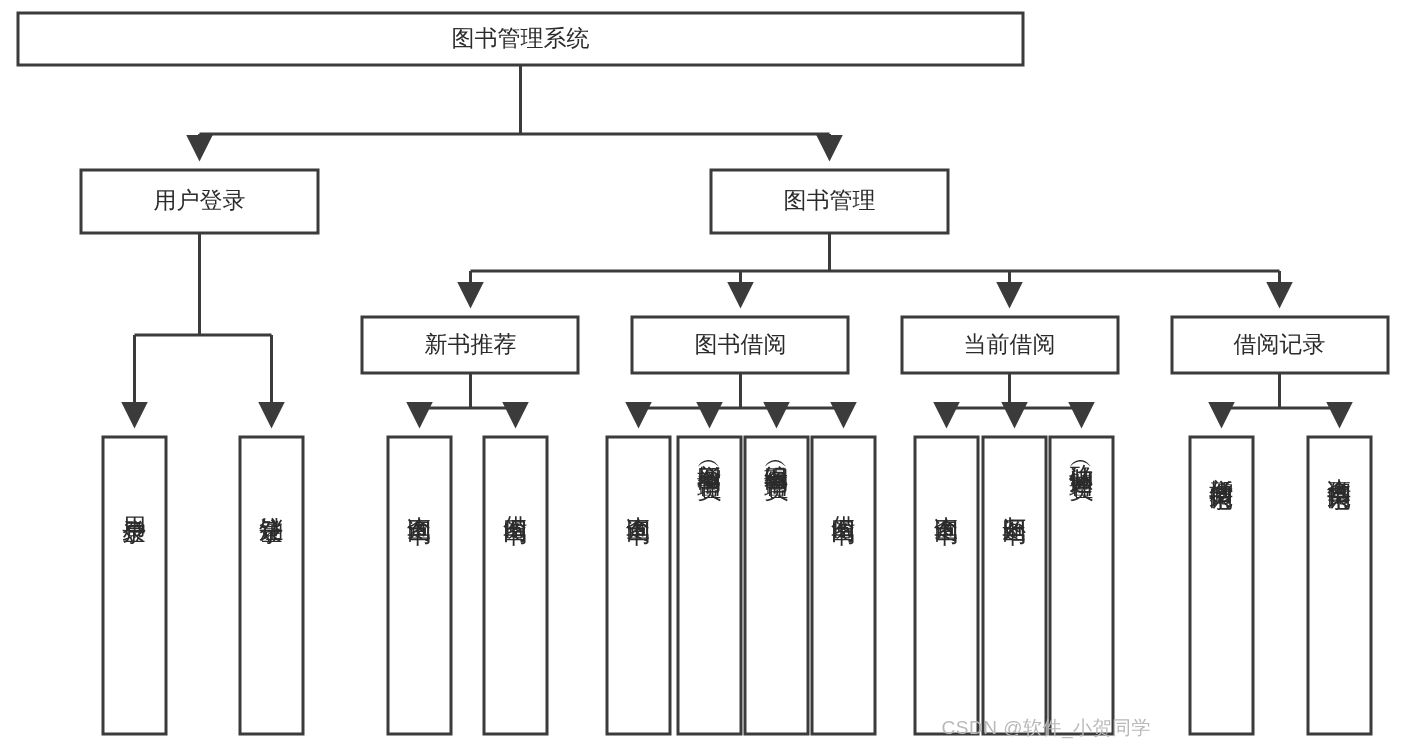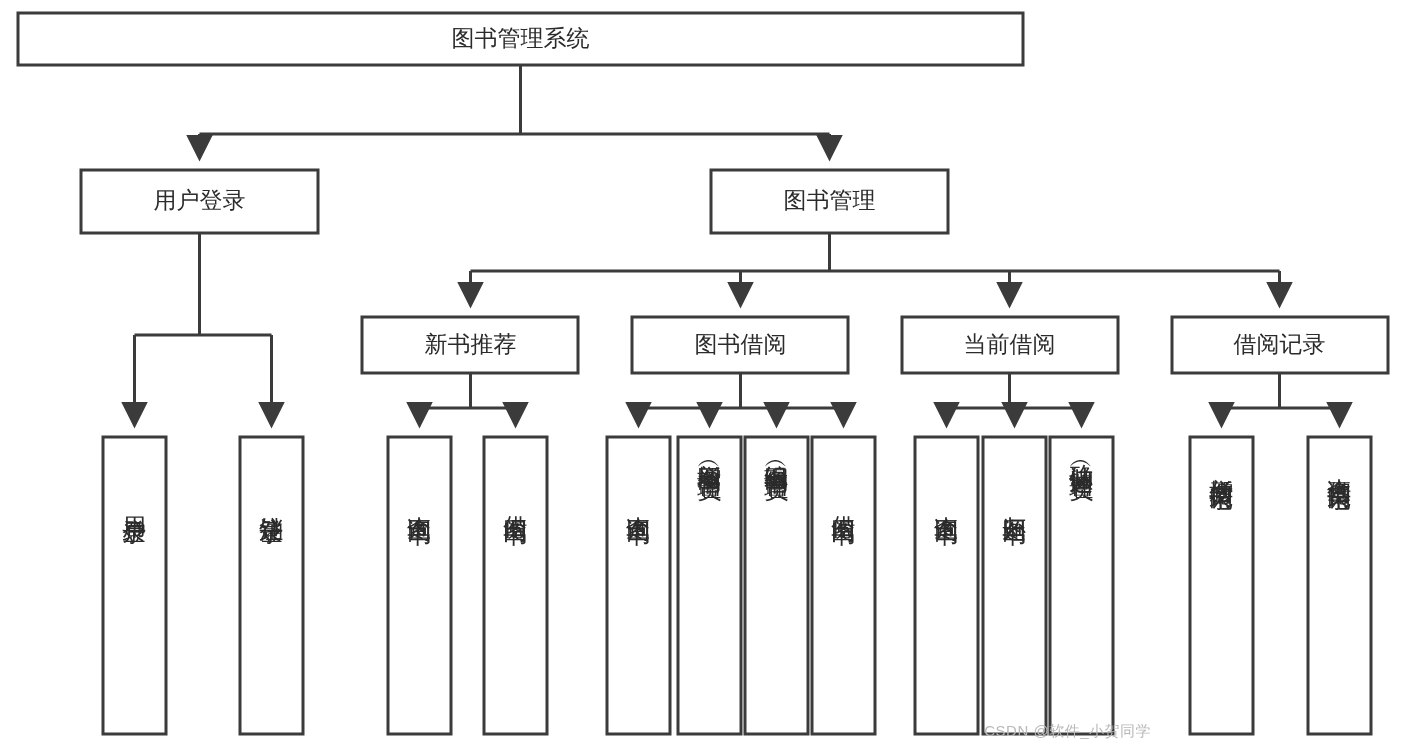--- a/index.html
+++ b/index.html
@@ -64,21 +64,21 @@
     line-height: 1.06;
     color: #2b2b2b;
     letter-spacing: 2px;
     white-space: nowrap;
   }
   .watermark {
     position: absolute;
     right: 8px;
     bottom: 6px;
     font-family: "Liberation Sans", "DejaVu Sans", sans-serif;
-    font-size: 15px;
+    font-size: 19px;
     color: #b9b9b9;
     letter-spacing: 0.5px;
     user-select: none;
   }
 </style>
 </head>
 <body>
 
 <div id="diagram-root">
 

